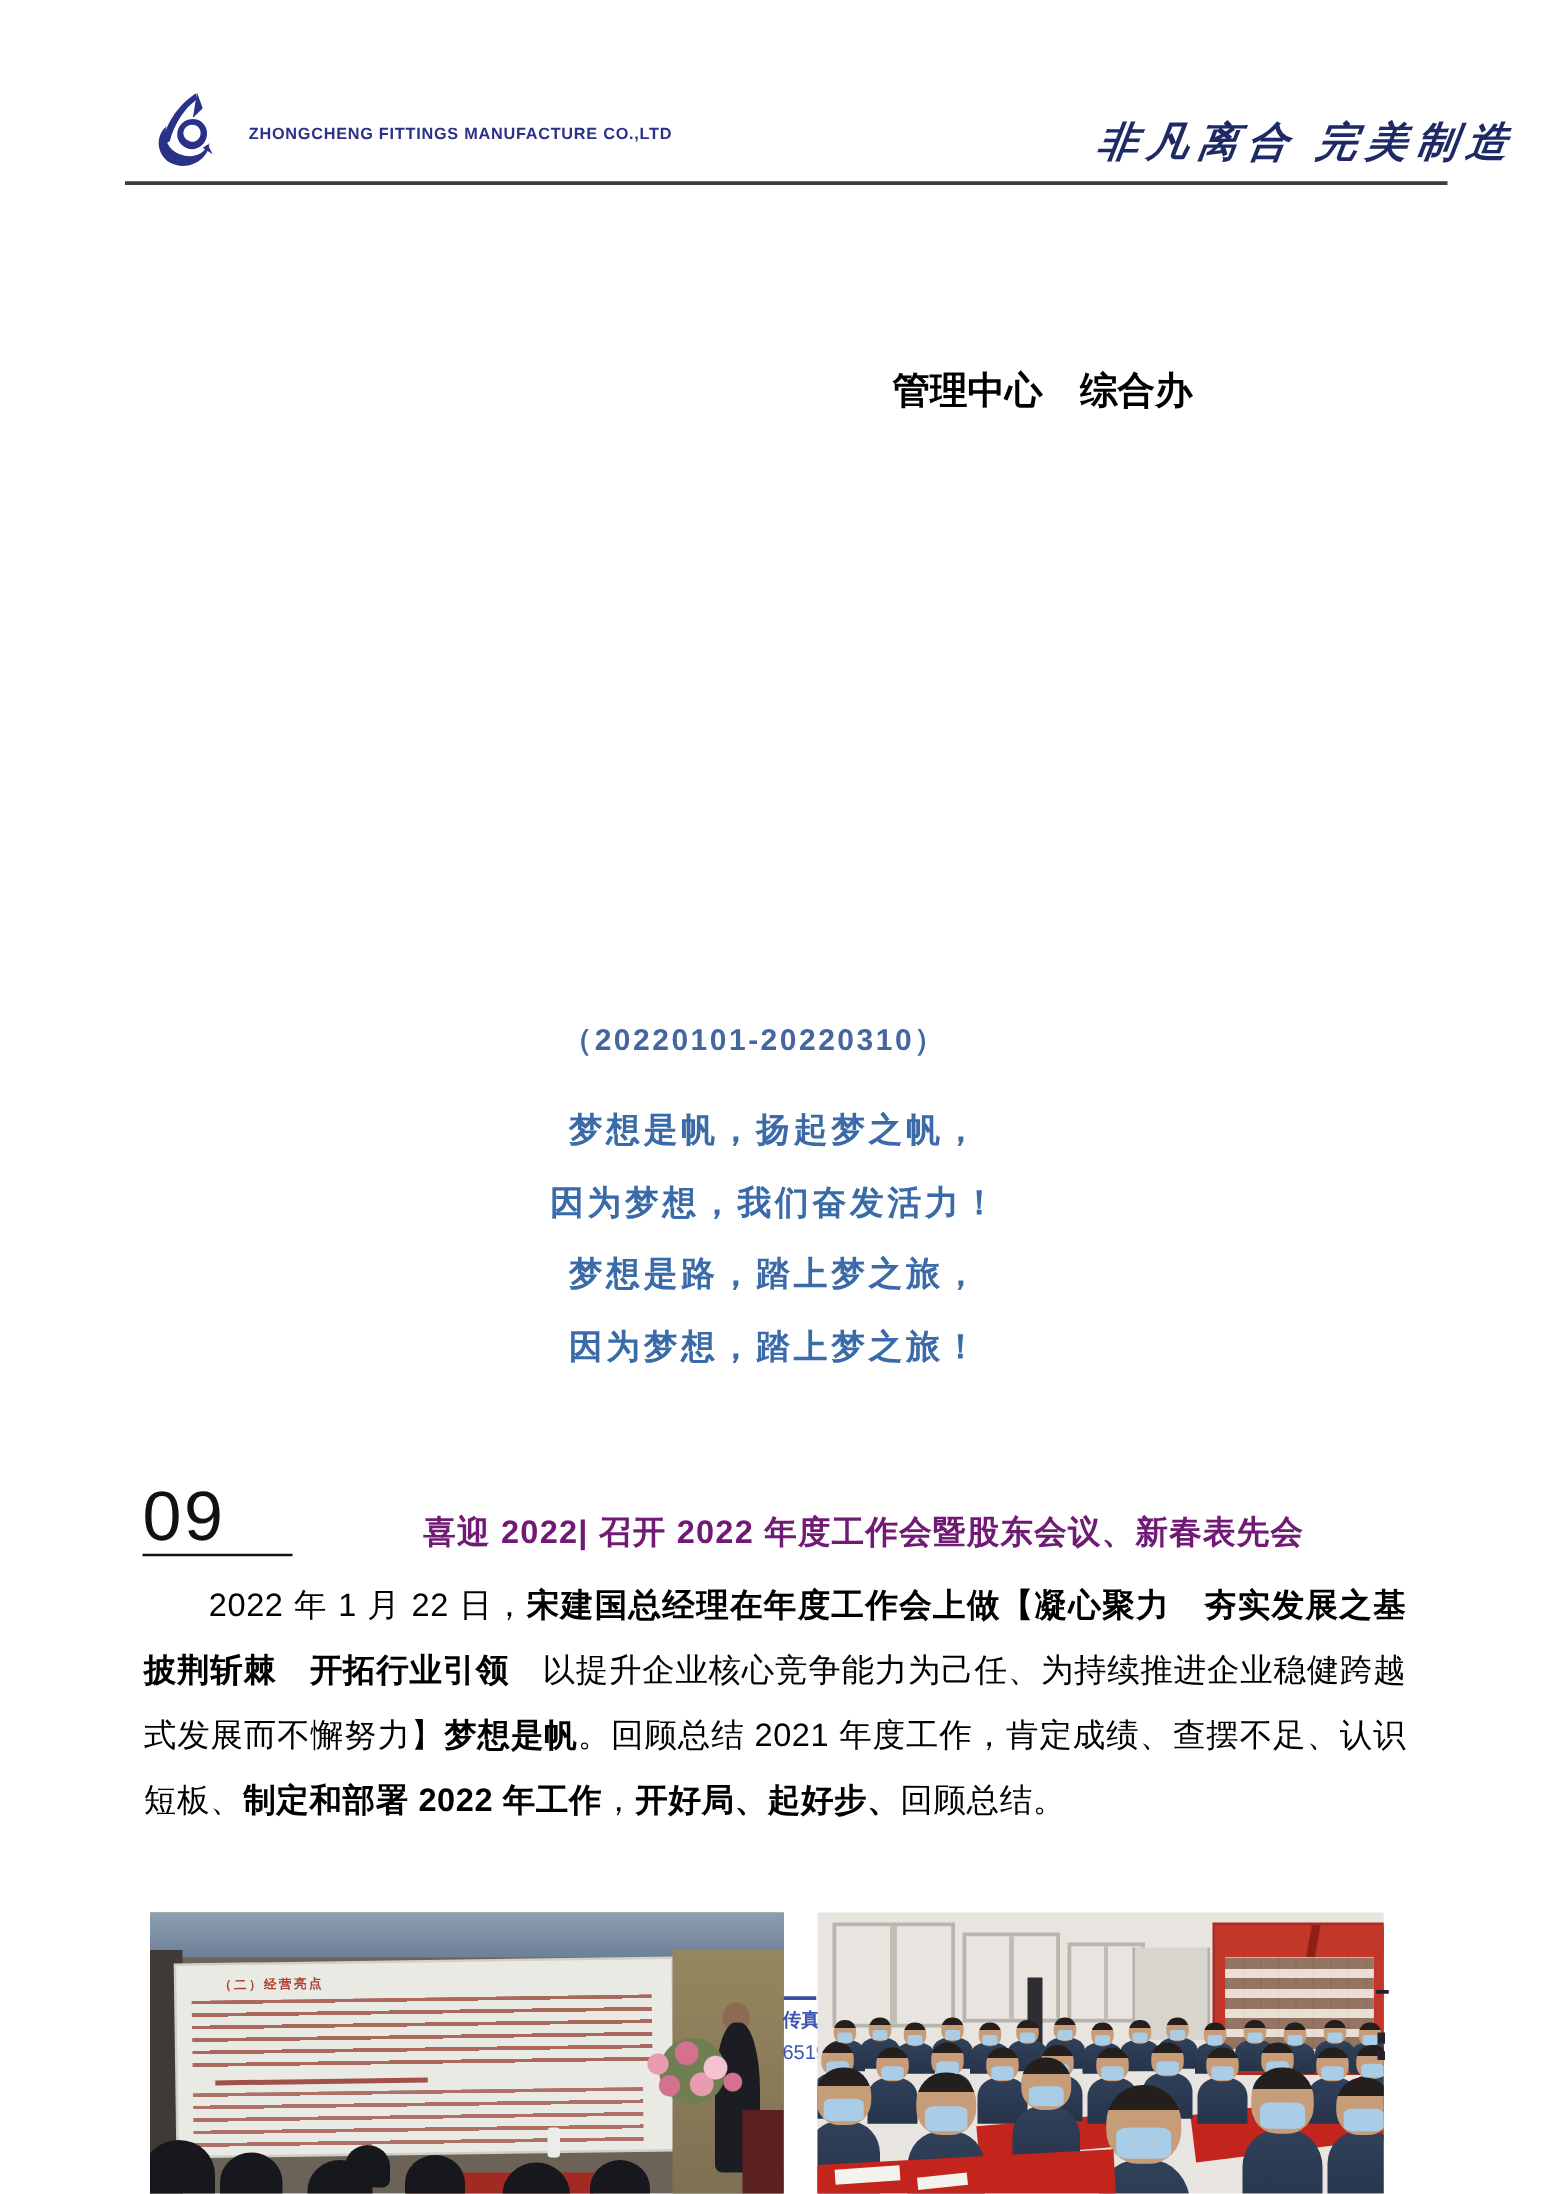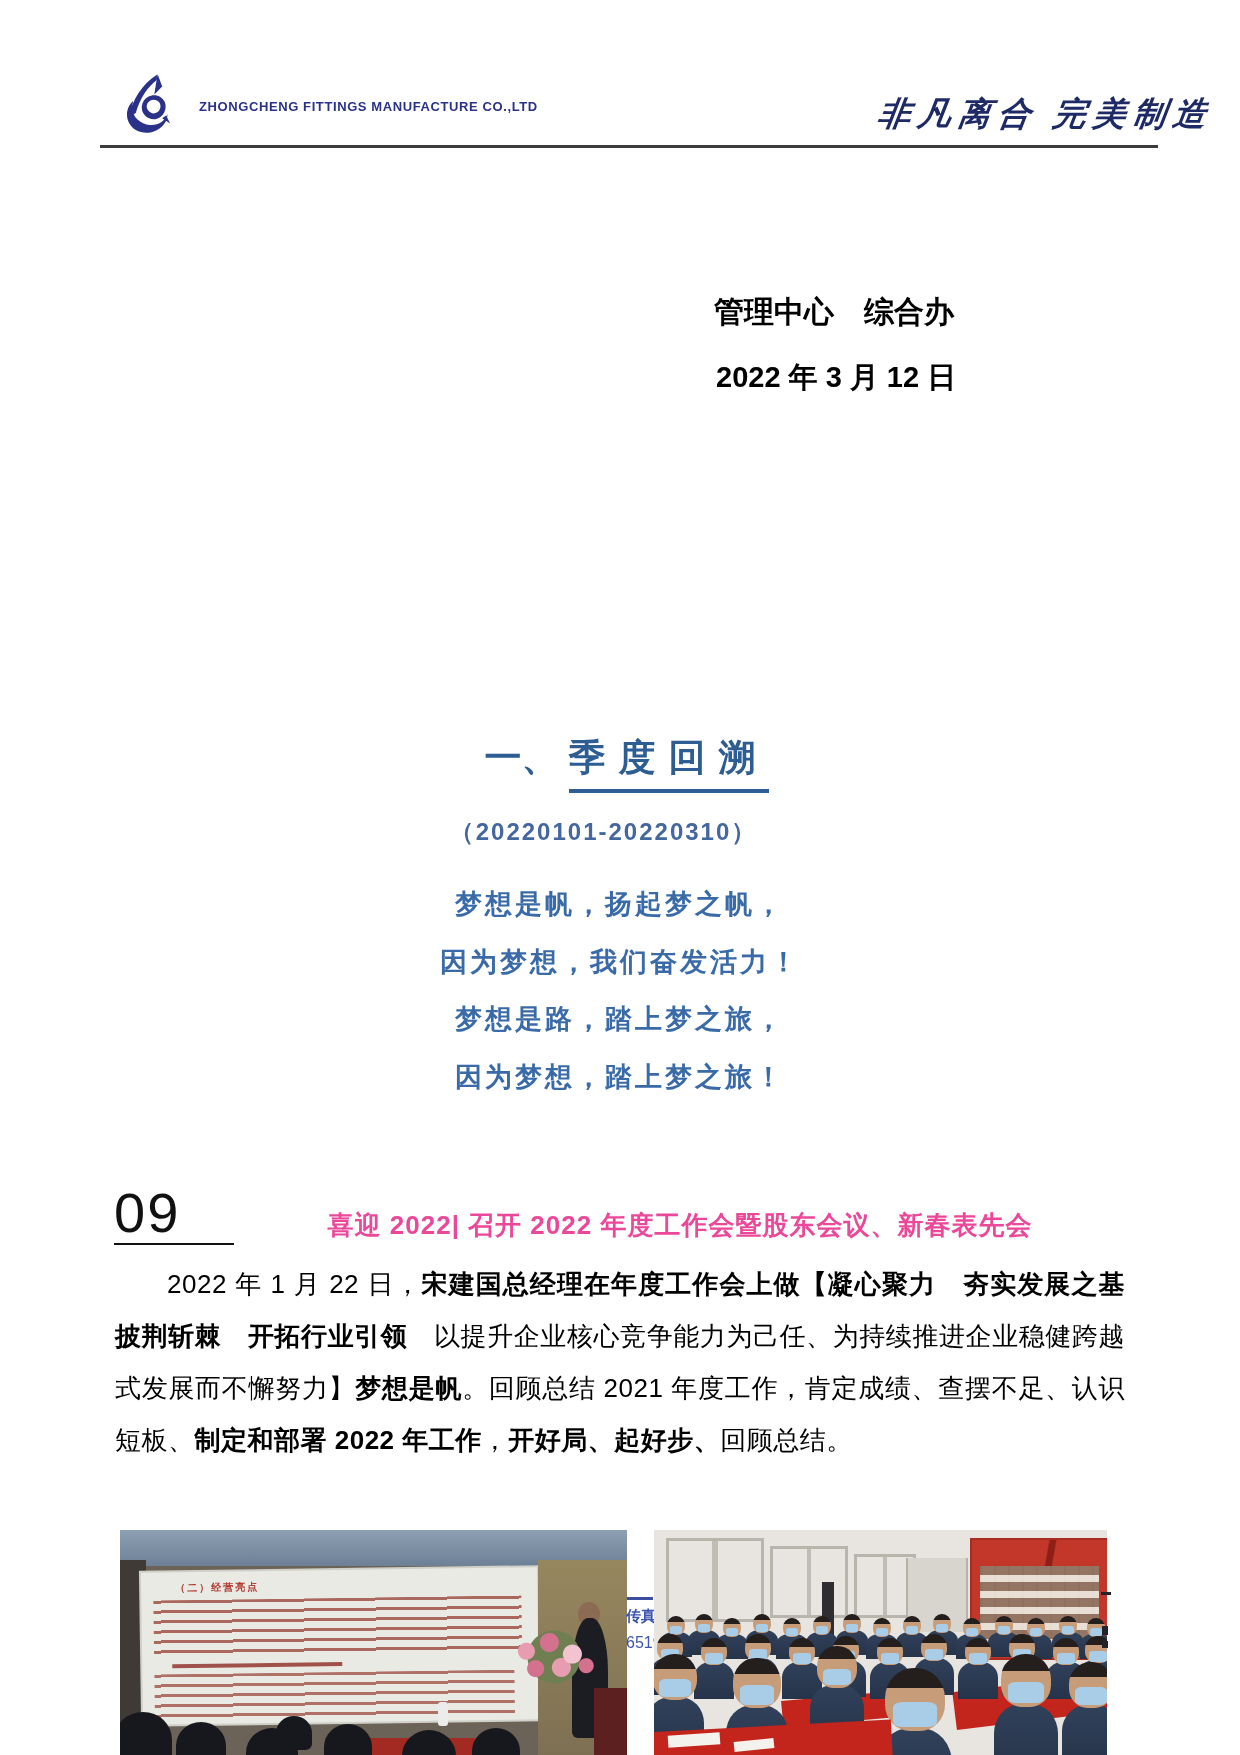--- a/index.html
+++ b/index.html
@@ -27,22 +27,22 @@
                    border-bottom:4px solid #2e5d94;padding-bottom:6px;}
   .sec-period{position:absolute;left:0;top:816px;width:1207px;text-align:center;
               font-size:24px;font-weight:600;color:#44679f;letter-spacing:2px;}
   .poem{position:absolute;left:0;top:876px;width:1240px;text-align:center;color:#3a6ba8;
         font-size:27px;font-weight:800;line-height:57.5px;letter-spacing:3px;}
 
   
   .art-num{position:absolute;left:114px;top:1180px;font-size:56px;font-weight:300;color:#111;
            font-family:"Liberation Sans","DejaVu Sans",sans-serif;letter-spacing:2px;}
   .art-num-rule{position:absolute;left:114px;top:1243px;width:120px;height:2px;background:#111;}
-  .art-title{position:absolute;left:240px;top:1208px;width:880px;text-align:center;
-             font-size:26px;font-weight:800;color:#ec4899;letter-spacing:1px;white-space:nowrap;}
+  .art-title{position:absolute;left:251px;top:1208px;width:880px;text-align:center;
+             font-size:26px;font-weight:800;color:#701a75;letter-spacing:1px;white-space:nowrap;}
   .body-par{position:absolute;left:115px;top:1258px;width:1010px;font-size:26px;line-height:52px;
             text-align:justify;text-indent:2em;color:#000;letter-spacing:0.5px;}
   .body-par .b{font-weight:700;}
 
   
   .photo{position:absolute;top:1530px;height:225px;overflow:hidden;background:#777;}
   #photo-left{left:120px;width:507px;background:#6b6258;}
   #photo-right{left:654px;width:453px;background:#e8e5e0;}
 
   
@@ -112,25 +112,21 @@
       <path d="M70 70 L82 78 L76 66 Z" fill="#2a3188"></path>
     </svg>
     <div>
       <div class="company-en">ZHONGCHENG FITTINGS MANUFACTURE CO.,LTD</div>
     </div>
   </div>
   <div class="slogan">非凡离合 完美制造</div>
   <div class="head-rule"></div>
 
   <div class="issuer-dept">管理中心　综合办</div>
-  <div class="issuer-date">2022 年 3 月 12 日</div>
-
-  <div class="sec-title">
-    <span>一、</span><span class="main">季度回溯</span>
-  </div>
+
   <div class="sec-period">（20220101-20220310）</div>
 
   <div class="poem">
     <div>梦想是帆，扬起梦之帆，</div>
     <div>因为梦想，我们奋发活力！</div>
     <div>梦想是路，踏上梦之旅，</div>
     <div>因为梦想，踏上梦之旅！</div>
   </div>
 
   <div class="art-num">09</div>

